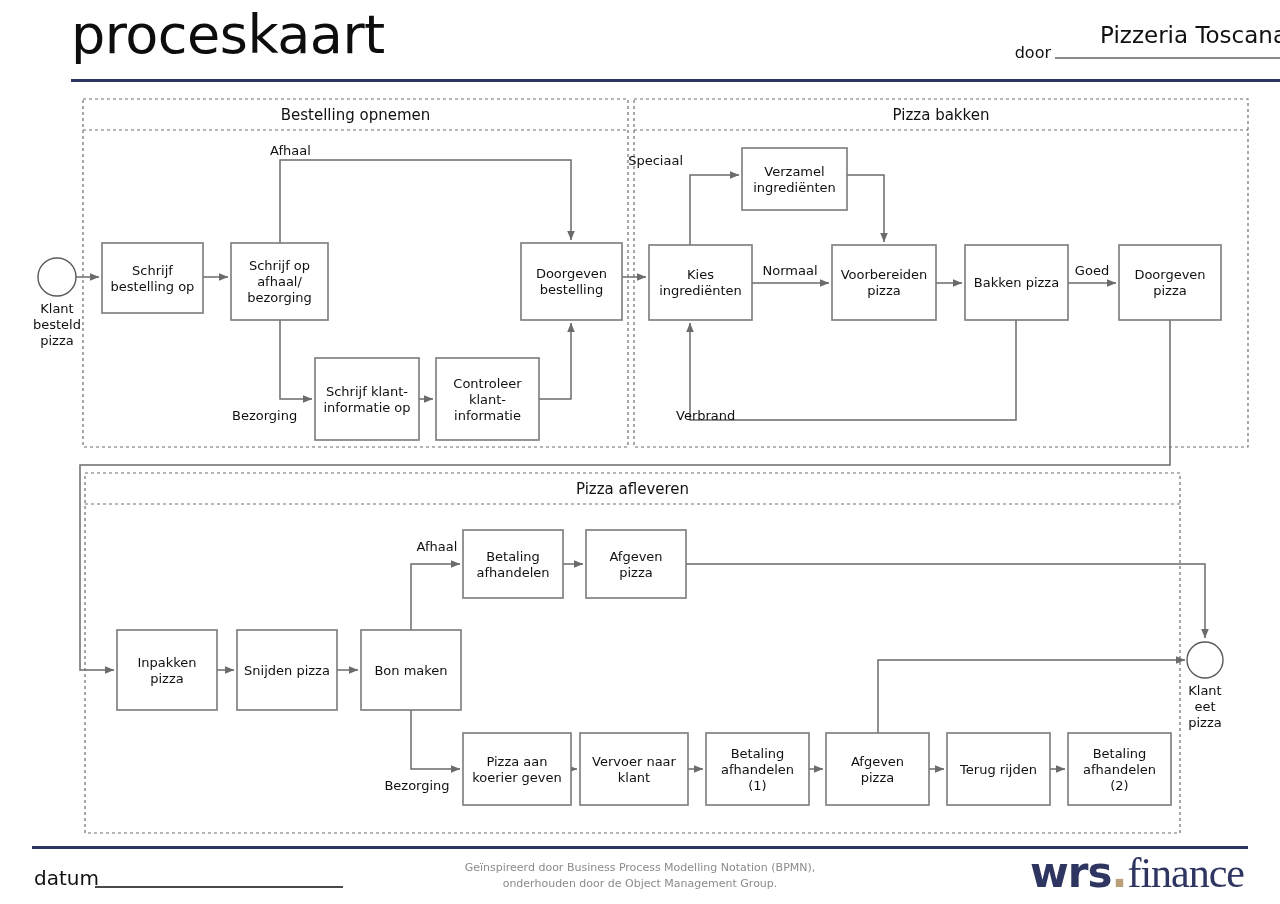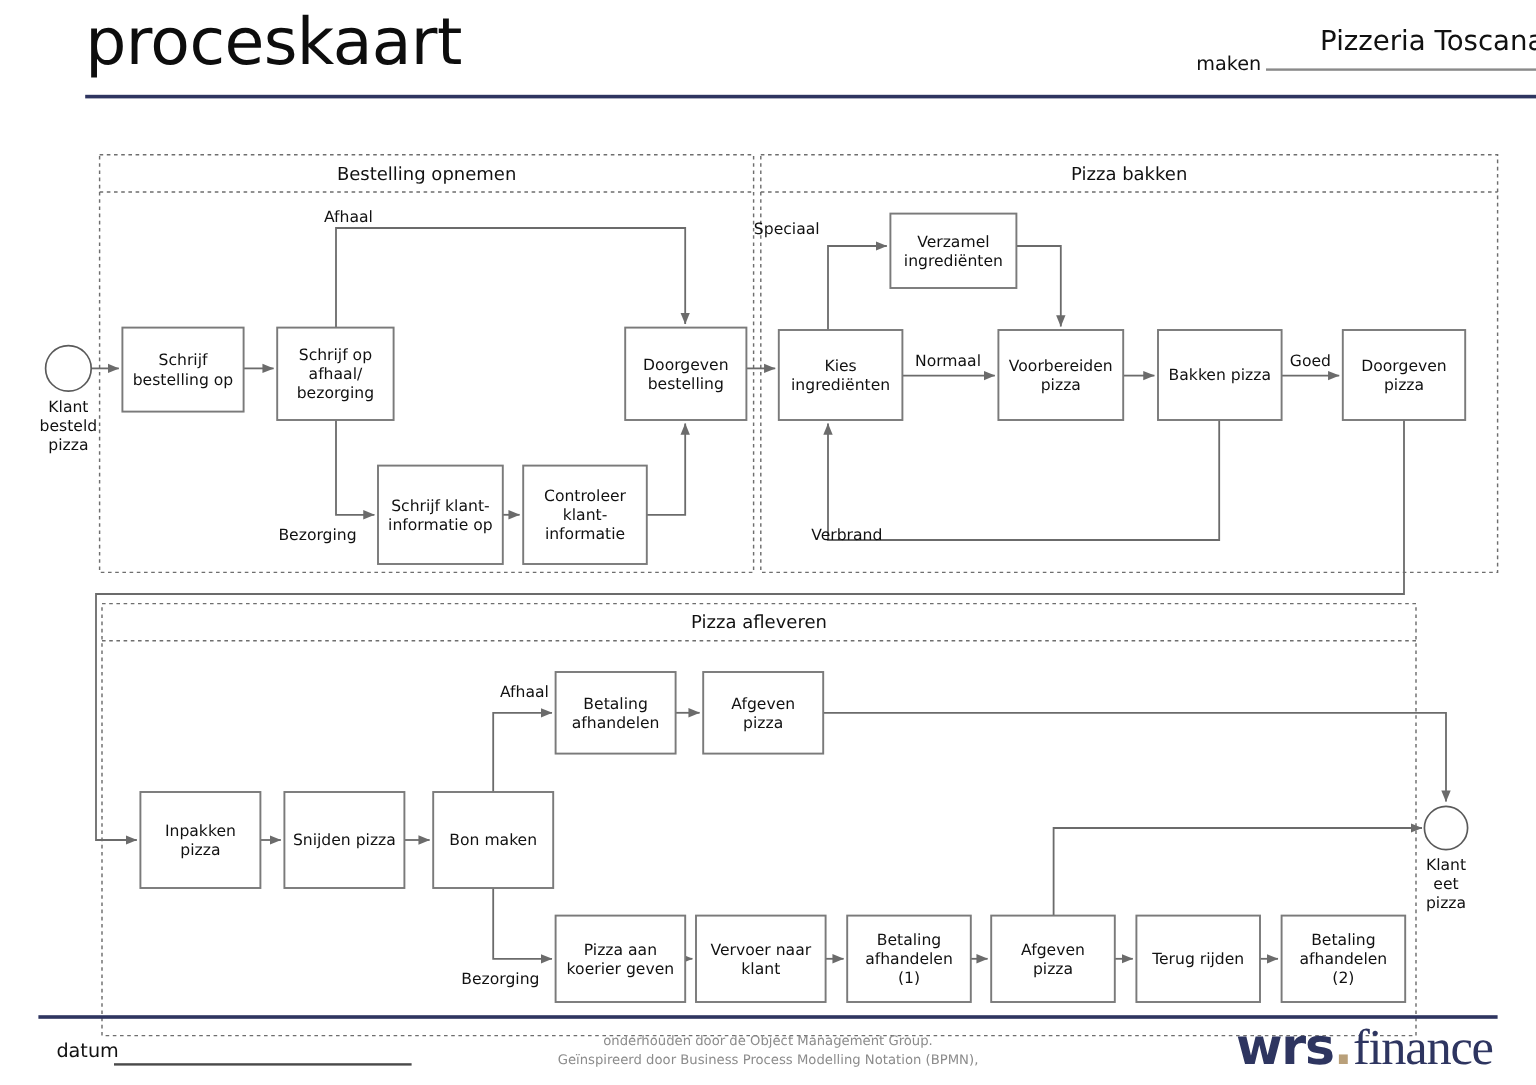--- a/index.html
+++ b/index.html
@@ -75,21 +75,20 @@
   }
 
   
   .diagram {
     position: absolute;
     left: 0;
     top: 0;
     width: 1280px;
     height: 856px;
     pointer-events: none;
-    margin-top: 30px;
   }
   .diagram svg { display: block; }
 
   .pool-rect {
     fill: none;
     stroke: #6e6e6e;
     stroke-width: 1.2;
     stroke-dasharray: 3 3;
   }
   .pool-head-line {
@@ -141,23 +140,23 @@
   .rule-bottom {
     position: absolute;
     left: 32px;
     top: 846px;
     width: 1216px;
     height: 3px;
     background: #2e3560;
   }
   .datum-label {
     position: absolute;
-    left: 47px;
+    left: 34px;
     top: 866px;
-    font-size: 16px;
+    font-size: 20px;
     color: #111;
   }
   .datum-rule {
     position: absolute;
     left: 95px;
     top: 886px;
     width: 248px;
     height: 2px;
     background: #4a4a4a;
   }
@@ -196,21 +195,21 @@
     font-family: Liberation Serif, serif;
   }
 </style>
 </head>
 <body>
 
 <div class="page">
 
   <div class="header">
     <div class="title">proceskaart</div>
-    <div class="naam-label">maken</div>
+    <div class="naam-label">door</div>
     <div class="naam-value">Pizzeria Toscana</div>
     <div class="naam-rule"></div>
     <div class="rule-top"></div>
   </div>
 
   <div class="diagram">
     <svg id="diagram-svg" width="1280" height="904" viewBox="0 0 1280 904">
       <defs>
         <marker id="arrowhead" markerWidth="7" markerHeight="7" refX="6.2" refY="3" orient="auto" markerUnits="strokeWidth">
           <path d="M0,0.4 L6.4,3 L0,5.6 z" fill="#6b6b6b"></path>
@@ -392,20 +391,20 @@
           <text x="437" y="551" class="flow-label" text-anchor="middle">Afhaal</text>
           <text x="417" y="790" class="flow-label" text-anchor="middle">Bezorging</text>
         </g>
     </svg>
   </div>
 
   <div class="rule-bottom"></div>
   <div class="datum-label">datum</div>
   <div class="datum-rule"></div>
   <div class="credit">
+    <div>Geïnspireerd door Business Process Modelling Notation (BPMN),</div>
     <div>onderhouden door de Object Management Group.</div>
-    <div>Geïnspireerd door Business Process Modelling Notation (BPMN),</div>
   </div>
   <div class="logo">
     <span class="logo-wrs">wrs</span><span class="logo-dot">.</span><span class="logo-finance">finance</span>
   </div>
 
 </div>
 
 </body></html>

